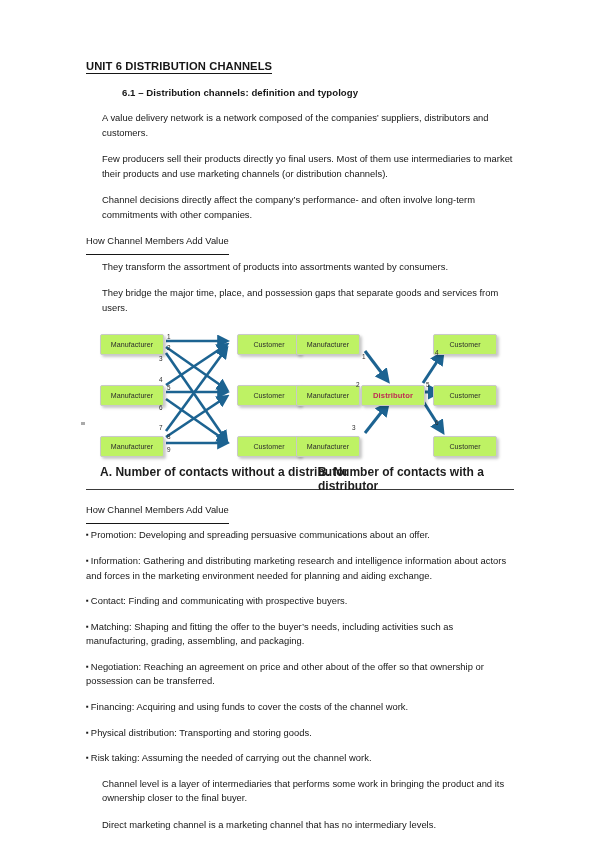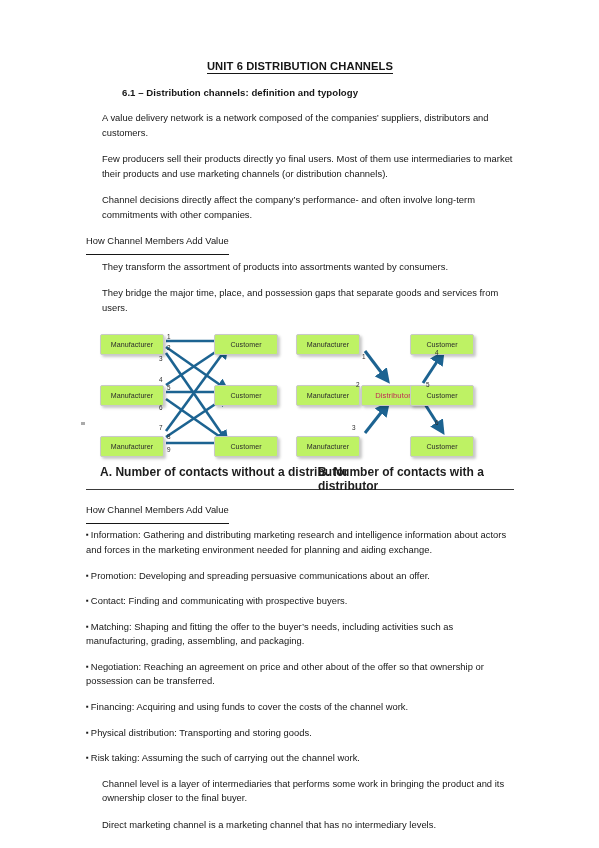--- a/index.html
+++ b/index.html
@@ -23,21 +23,20 @@
     background: #ffffff;
   }
   .content {
     position: absolute;
     left: 86px;
     top: 60px;
     width: 428px;
   }
 
   .doc-title {
-    text-align: center;
     font-size: 11.2px;
     font-weight: bold;
     letter-spacing: .1px;
     margin: 0 0 14px 0;
     padding-bottom: 1px;
   }
   .doc-title span.u {
     border-bottom: 1.4px solid #161616;
     padding-bottom: 1px;
   }
@@ -113,29 +112,29 @@
     box-shadow: 2px 2px 3px rgba(0,0,0,0.22);
     font-size: 7.1px;
     color: #2b2b2b;
     display: flex;
     align-items: center;
     justify-content: center;
     letter-spacing: .05px;
   }
   .nodebox.dist {
     color: #bf2b54;
-    font-weight: normal;
+    font-weight: bold;
     font-size: 7.6px;
     letter-spacing: .1px;
   }
   .n-row1 { top: 7px; }
   .n-row2 { top: 58px; }
   .n-row3 { top: 109px; }
   .n-left { left: 4px; }
-  .n-right { left: 118px; }
+  .n-right { left: 141px; }
   .n-mid  { left: 69px; top: 58px; }
 
   .fig-svg {
     position: absolute;
     left: 0; top: 0;
     width: 204px;
     height: 136px;
     overflow: visible;
   }
   .arrnum {
@@ -256,27 +255,27 @@
       </div>
 
       <div class="fig-caption cap-a">A. Number of contacts without a distributor</div>
       <div class="fig-caption cap-b">B. Number of contacts with a distributor</div>
     </div>
 
     <hr class="rule">
 
     <div class="sec-head"><span class="u">How Channel Members Add Value</span></div>
 
+    <p class="bullet"><span class="b">▪</span><span>Promotion: Developing and spreading persuasive communications about an offer.</span></p>
     <p class="bullet"><span class="b">▪</span><span>Information: Gathering and distributing marketing research and intelligence information about actors and forces in the marketing environment needed for planning and aiding exchange.</span></p>
-    <p class="bullet"><span class="b">▪</span><span>Promotion: Developing and spreading persuasive communications about an offer.</span></p>
     <p class="bullet"><span class="b">▪</span><span>Contact: Finding and communicating with prospective buyers.</span></p>
     <p class="bullet"><span class="b">▪</span><span>Matching: Shaping and fitting the offer to the buyer’s needs, including activities such as manufacturing, grading, assembling, and packaging.</span></p>
     <p class="bullet"><span class="b">▪</span><span>Negotiation: Reaching an agreement on price and other about of the offer so that ownership or possession can be transferred.</span></p>
     <p class="bullet"><span class="b">▪</span><span>Financing: Acquiring and using funds to cover the costs of the channel work.</span></p>
     <p class="bullet"><span class="b">▪</span><span>Physical distribution: Transporting and storing goods.</span></p>
-    <p class="bullet"><span class="b">▪</span><span>Risk taking: Assuming the such of carrying out the channel work.</span></p>
+    <p class="bullet"><span class="b">▪</span><span>Risk taking: Assuming the needed of carrying out the channel work.</span></p>
 
 
     <p class="para">Channel level is a layer of intermediaries that performs some work in bringing the product and its ownership closer to the final buyer.</p>
     <p class="para">Direct marketing channel is a marketing channel that has no intermediary levels.</p>
 
   </div>
 </div>
 
 </body></html>

